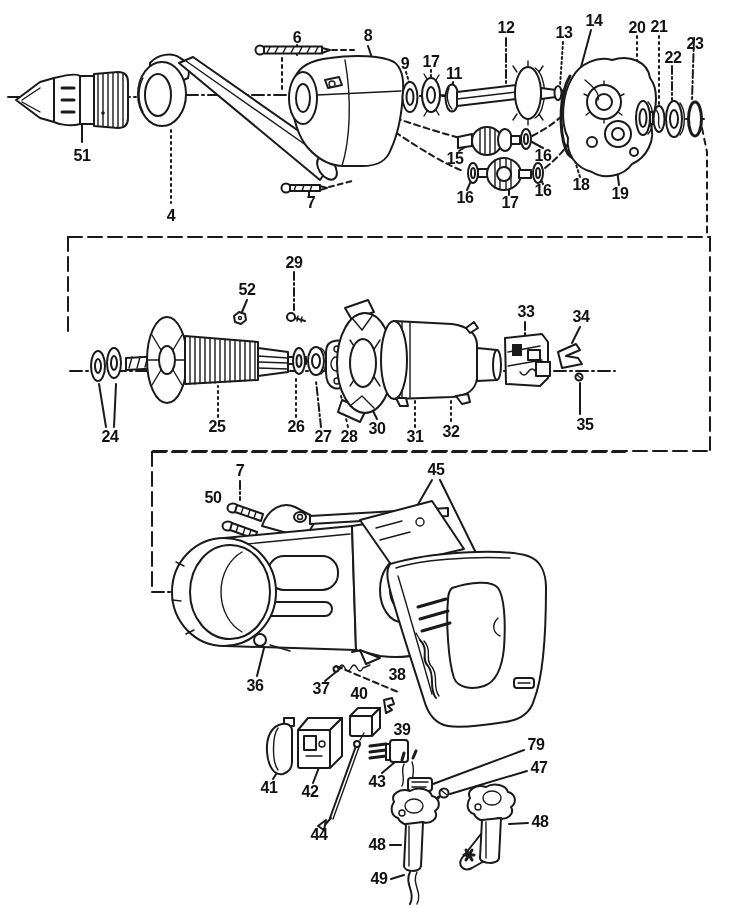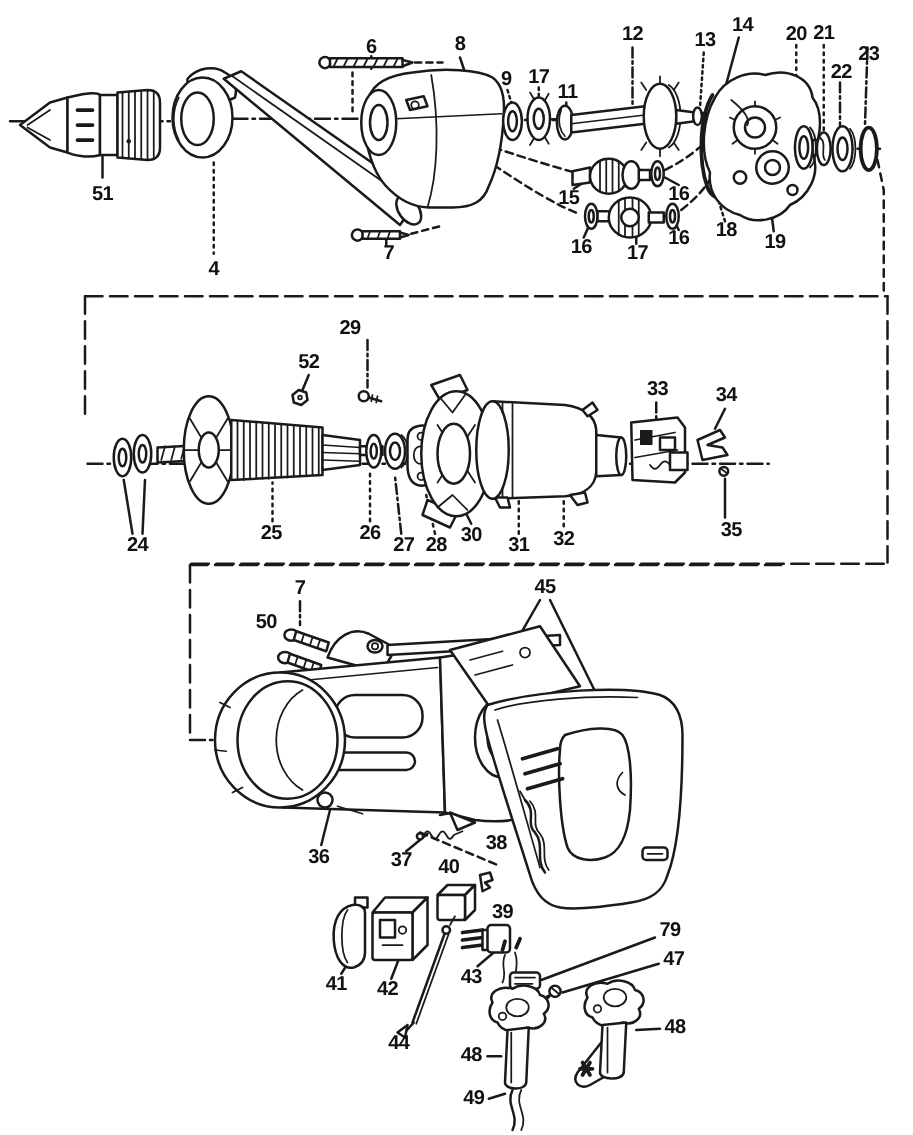--- a/index.html
+++ b/index.html
@@ -467,21 +467,21 @@
   <span class="callout" style="left:82px;top:156px">51</span>
   <span class="callout" style="left:171px;top:216px">4</span>
   <span class="callout" style="left:311px;top:203px">7</span>
   <span class="callout" style="left:455px;top:159px">15</span>
   <span class="callout" style="left:543px;top:156px">16</span>
   <span class="callout" style="left:465px;top:198px">16</span>
   <span class="callout" style="left:510px;top:203px">17</span>
   <span class="callout" style="left:543px;top:191px">16</span>
   <span class="callout" style="left:581px;top:185px">18</span>
   <span class="callout" style="left:620px;top:194px">19</span>
-  <span class="callout" style="left:280px;top:263px">29</span>
+  <span class="callout" style="left:294px;top:263px">29</span>
   <span class="callout" style="left:247px;top:290px">52</span>
   <span class="callout" style="left:110px;top:437px">24</span>
   <span class="callout" style="left:217px;top:427px">25</span>
   <span class="callout" style="left:296px;top:427px">26</span>
   <span class="callout" style="left:323px;top:437px">27</span>
   <span class="callout" style="left:349px;top:437px">28</span>
   <span class="callout" style="left:377px;top:429px">30</span>
   <span class="callout" style="left:415px;top:437px">31</span>
   <span class="callout" style="left:451px;top:432px">32</span>
   <span class="callout" style="left:526px;top:312px">33</span>

